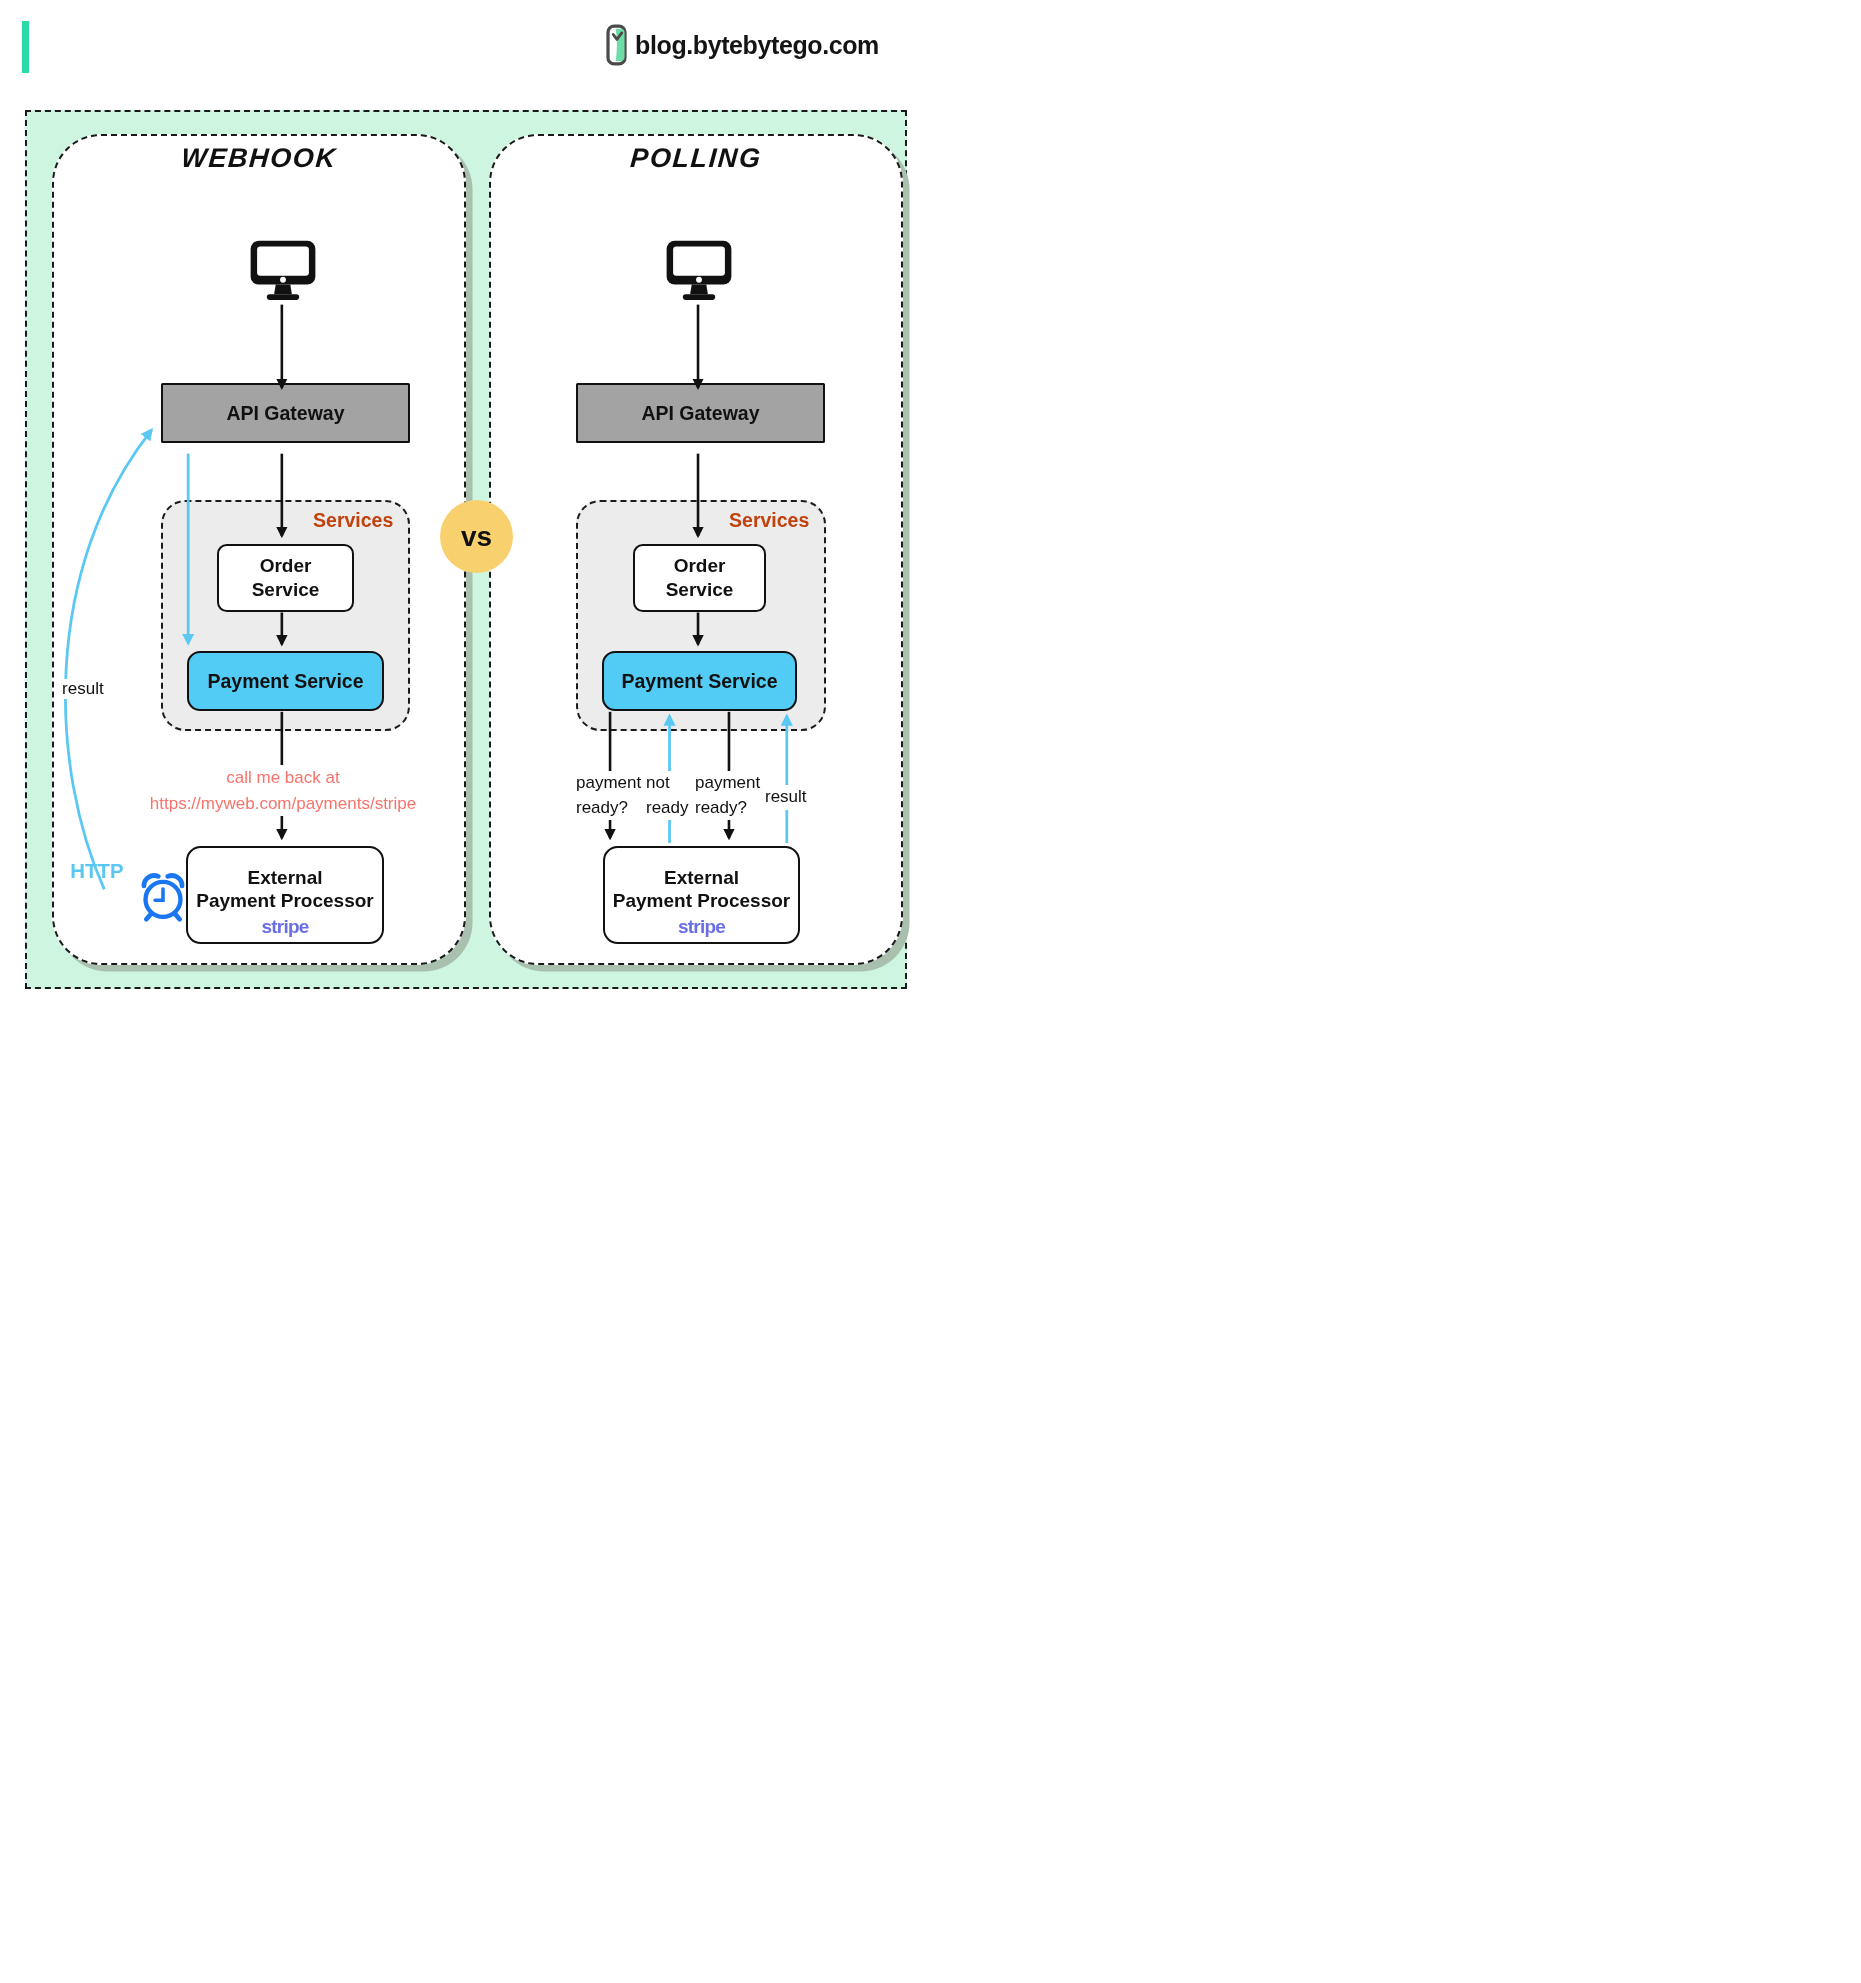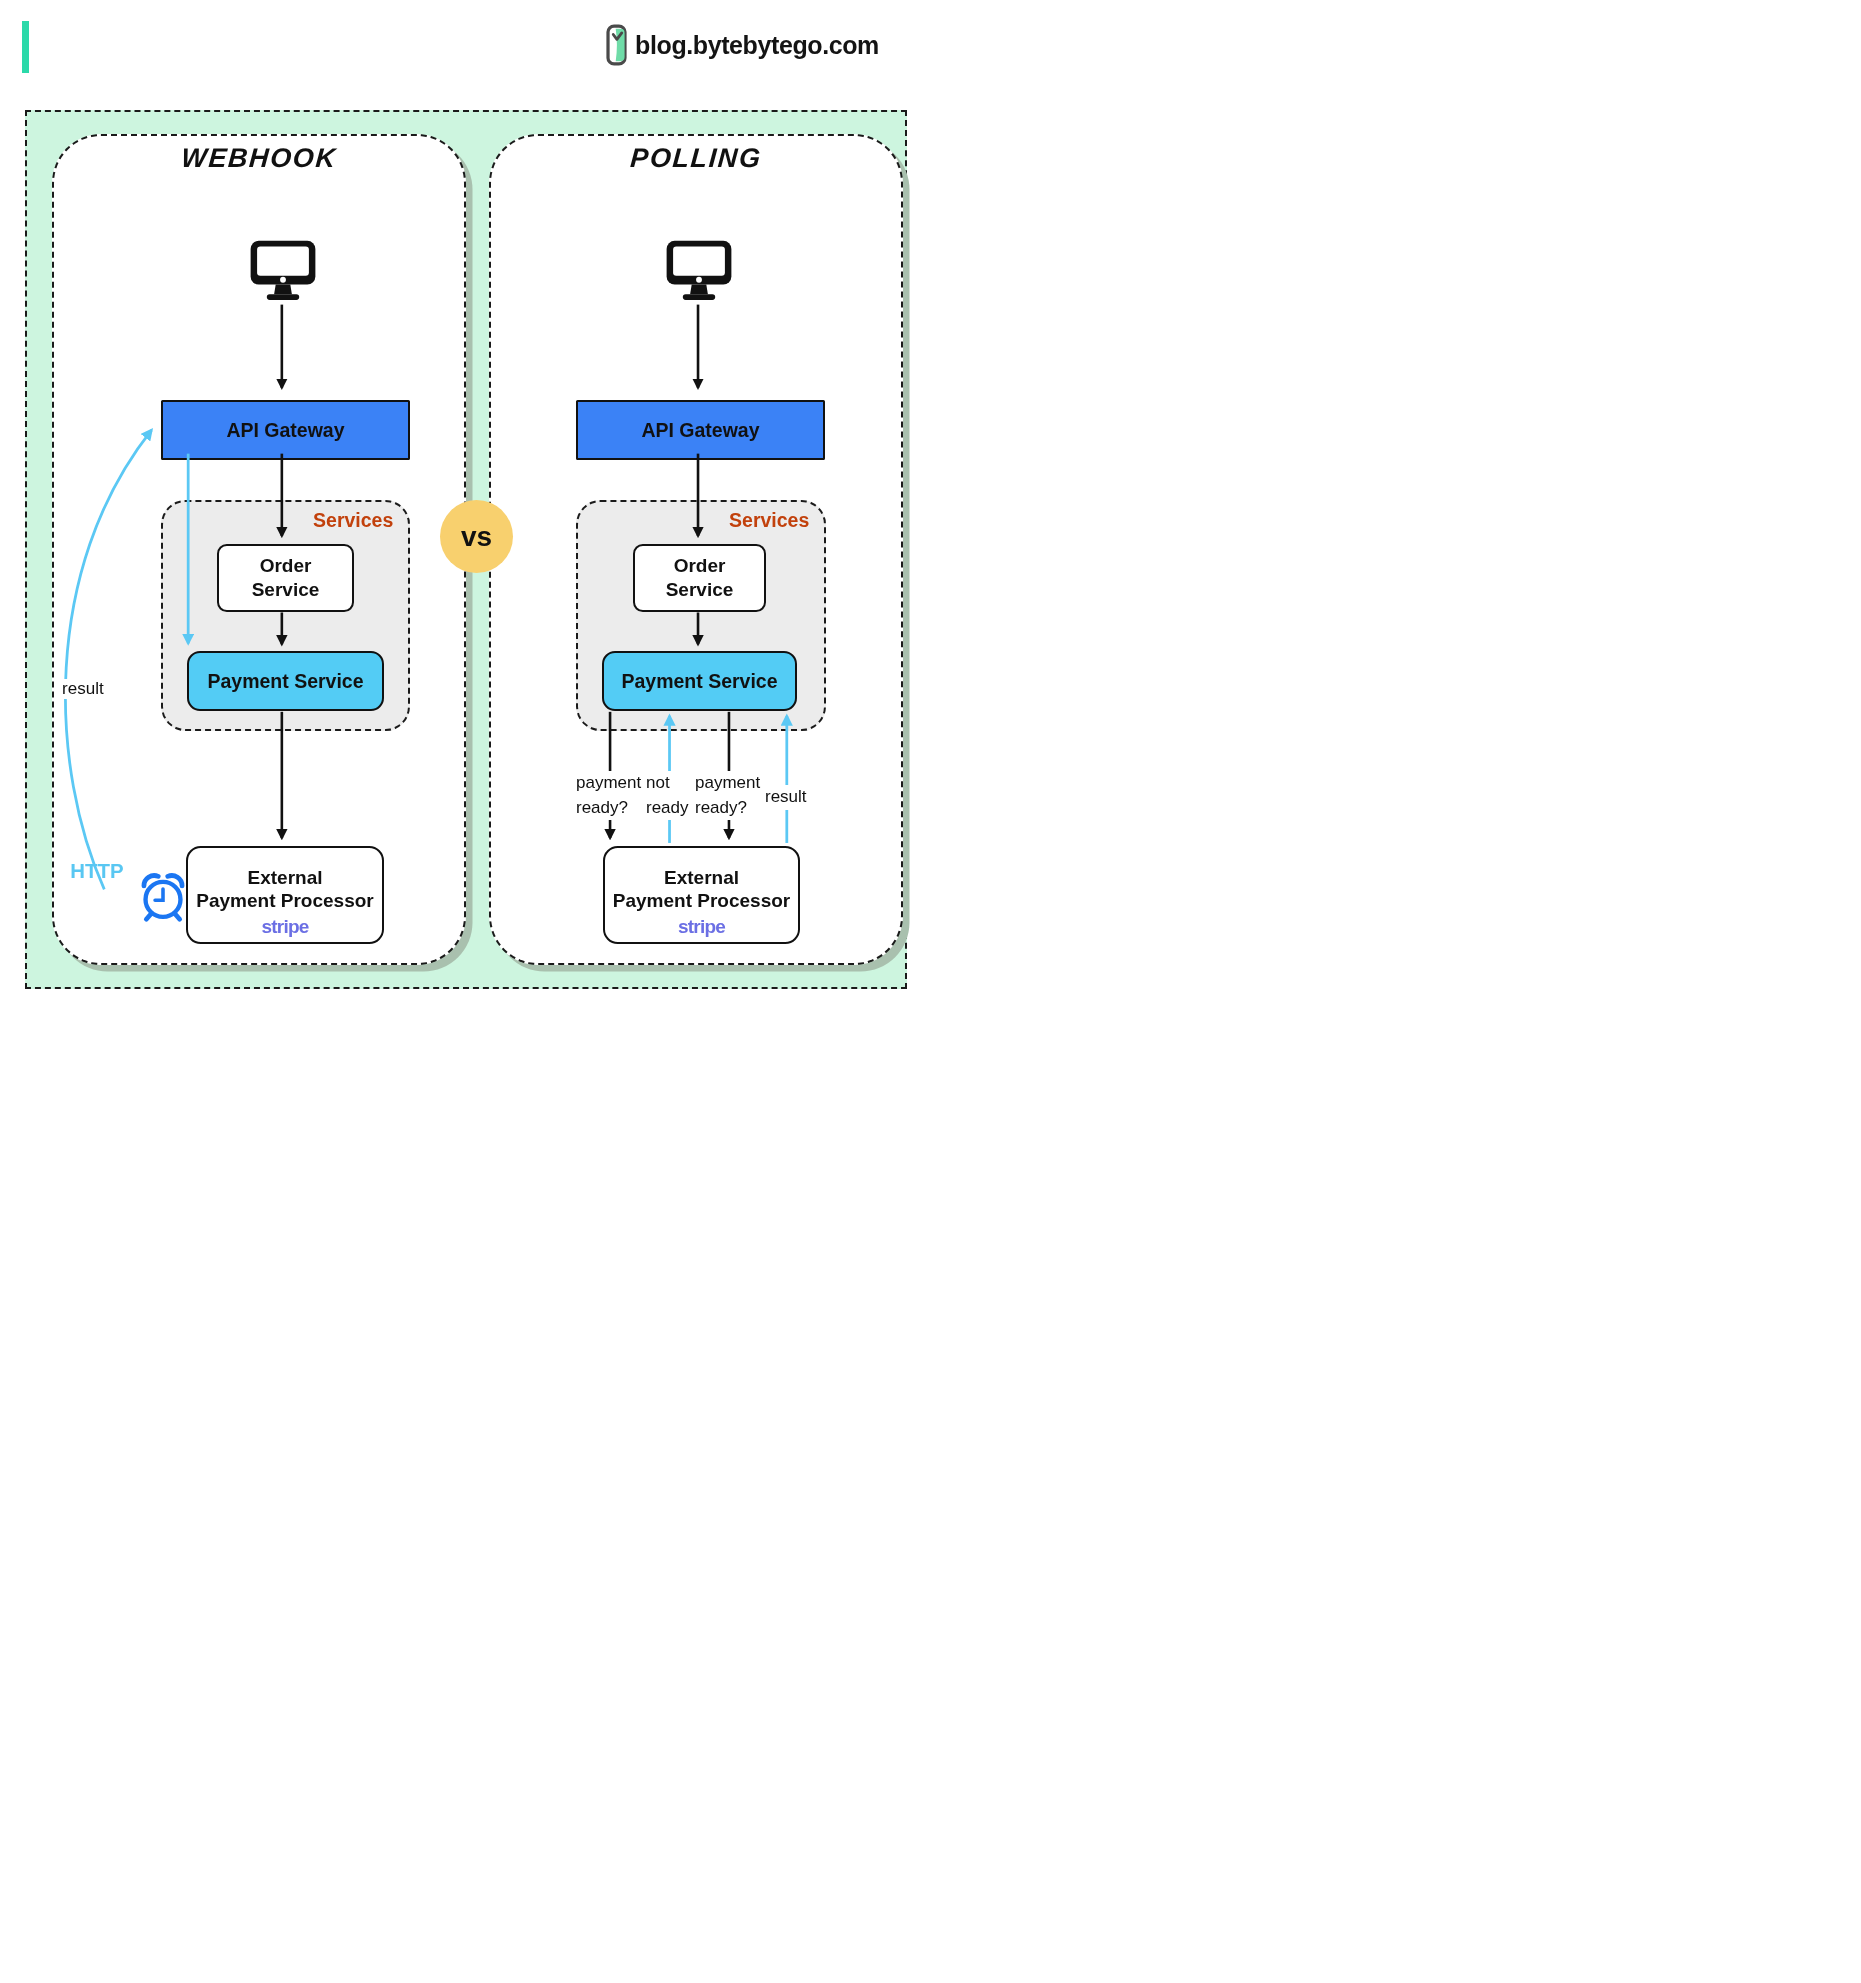--- a/index.html
+++ b/index.html
@@ -22,21 +22,21 @@
   .panel.left{left:52px;}
   .panel.right{left:489px;width:414px;}
   .panel-title{position:absolute;left:0;right:0;top:6.5px;text-align:center;font-size:27px;
                font-weight:700;font-style:italic;letter-spacing:1.6px;text-transform:uppercase;
                color:#111;transform:skewX(-4deg);}
 
   
   .box{position:absolute;box-sizing:border-box;border:2px solid #111;display:flex;
        flex-direction:column;align-items:center;justify-content:center;text-align:center;
        color:#111;font-weight:700;}
-  .apigw{background:#3b82f6;width:249px;height:60px;top:264px;font-size:19.5px;border-radius:1.6px;}
+  .apigw{background:#a3a3a3;width:249px;height:60px;top:247px;font-size:19.5px;border-radius:1.6px;}
   .panel.left .apigw{left:107px;}
   .panel.right .apigw{left:85px;}
 
   .services{position:absolute;top:364px;height:231px;background:#ececec;
             border:2px dashed #1a1a1a;border-radius:24.4px;box-sizing:border-box;}
   .panel.left .services{left:107px;width:249px;}
   .panel.right .services{left:85px;width:250px;}
   .services-label{position:absolute;right:14.7px;top:6.5px;font-size:19.5px;font-weight:700;color:#c2410c;}
 
   .order{background:#ffffff;width:137px;height:68px;top:408px;font-size:19px;border-radius:9.8px;line-height:1.25;}
@@ -119,20 +119,24 @@
 
     <div class="box order">
       <span class="pre">Order
 Service</span>
     </div>
 
     <div class="box payment">
       <span>Payment Service</span>
     </div>
 
+    <div class="callback-note">
+      <div>call me back at</div>
+      <div>https://myweb.com/payments/stripe</div>
+    </div>
 
     <div class="box external">
       <span class="pre">External
 Payment Processor</span>
       <span class="stripe-logo">stripe</span>
     </div>
 
     <div class="note result-left">result</div>
     <div class="http-label">HTTP</div>
 

